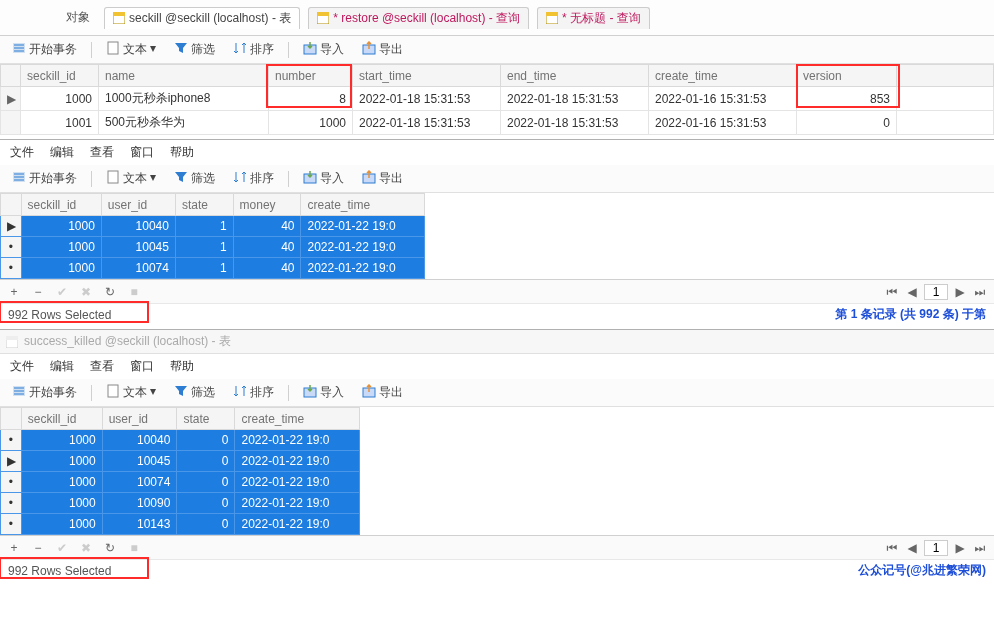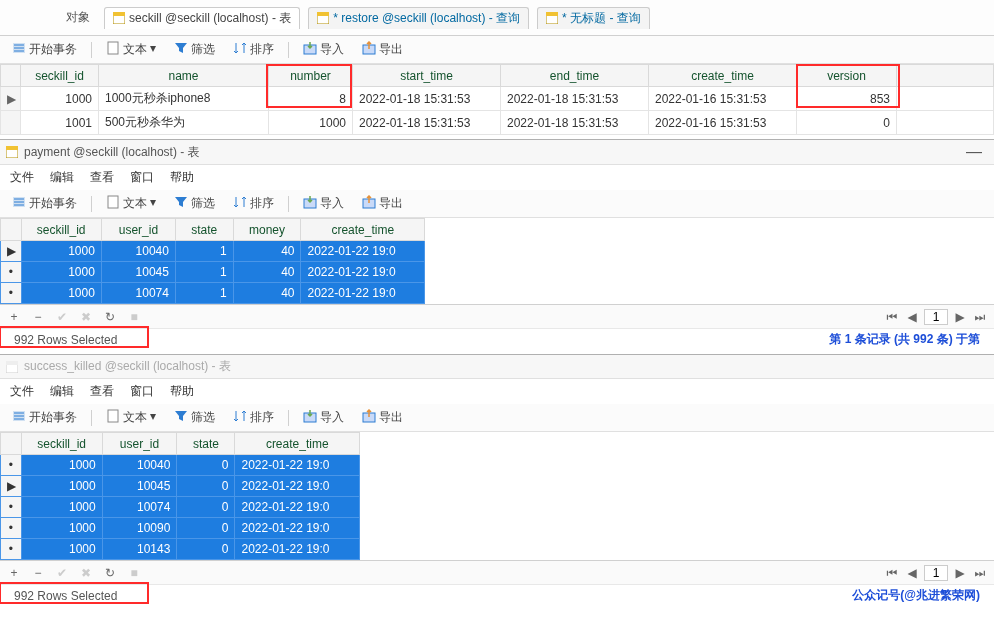--- a/index.html
+++ b/index.html
@@ -3,53 +3,53 @@
 <meta charset="utf-8">
 <style>
 * { box-sizing: border-box; margin: 0; padding: 0; font-family: "Microsoft YaHei", "Segoe UI", sans-serif; font-size: 12px; }
 body { background: #fff; width: 994px; height: 617px; overflow: hidden; position: relative; }
 
 .tabs { display: flex; align-items: center; height: 36px; background: #fdfdfd; border-bottom: 1px solid #d0d0d0; padding-left: 60px; gap: 8px; }
 .tabs .tab-lbl { color: #555; padding: 0 6px; }
 .tab { display: flex; align-items: center; gap: 4px; padding: 4px 8px; border: 1px solid #ccc; border-bottom: none; background: #fff; border-radius: 3px 3px 0 0; height: 22px; }
 .tab.inactive { background: #f4f4f4; color: #888; }
 .tab .tx { color: #444; }
-.tab.inactive .tx { color: #0369a1; }
+.tab.inactive .tx { color: #be185d; }
 .ticon { width: 12px; height: 12px; display: inline-block; }
 .ticon svg { width: 12px; height: 12px; }
 
 .toolbar { display: flex; align-items: center; height: 28px; padding: 0 8px; gap: 10px; background: #fbfbfb; border-bottom: 1px solid #e0e0e0; }
 .tbtn { display: flex; gap: 3px; color: #444; padding: 2px 4px; cursor: pointer; }
 .tbtn .ic { width: 14px; height: 14px; }
 .sep { width: 1px; height: 16px; background: #d0d0d0; }
 .blue { fill: #2d7dd2; }
 
 .grid { border-collapse: collapse; width: 100%; table-layout: fixed; }
-.grid th { background: #f5f5f5; border: 1px solid #d9d9d9; text-align: center; padding: 3px 6px; color: #14532d; font-weight: normal; height: 22px; position: relative; }
+.grid th { background: #f5f5f5; border: 1px solid #d9d9d9; text-align: left; padding: 3px 6px; color: #737373; font-weight: normal; height: 22px; position: relative; }
 .grid td { border: 1px solid #e4e4e4; padding: 3px 6px; color: #333; height: 20px; }
 .grid td.num { text-align: right; }
 .grid .rowmark { width: 18px; text-align: center; background: #f5f5f5; color: #666; }
 
 .grid.sel td { background: #1e7de0; color: #fff; border-color: #4a96e8; }
 .grid.sel .rowmark { background: #f5f5f5; color: #333; }
 .grid.sel2 td.num, .grid.sel td.num { text-align: right; }
 
 .redbox { position: absolute; border: 2px solid #ff2a2a; pointer-events: none; }
 
 .pane { border-top: 1px solid #b0b0b0; margin-top: 4px; }
 .pane-title { display: flex; align-items: center; gap: 6px; padding: 3px 6px; background: #f7f7f7; color: #555; border-bottom: 1px solid #e0e0e0; }
 .pane-title.gray { color: #aaa; }
 .menubar { display: flex; gap: 16px; padding: 4px 10px; color: #333; }
 
 .footer-bar { display: flex; align-items: center; height: 24px; border-top: 1px solid #d0d0d0; background: #fafafa; padding: 0 6px; gap: 8px; }
 .footer-bar .spacer { flex: 1; }
 .fbtn { width: 16px; height: 16px; display: flex; align-items: center; justify-content: center; color: #666; cursor: pointer; }
 .fbtn.disabled { color: #ccc; }
 
-.status { display: flex; align-items: center; height: 22px; padding: 0 14px; color: #555; border-top: 1px solid #e8e8e8; }
+.status { display: flex; align-items: center; height: 22px; padding: 0 8px; color: #555; border-top: 1px solid #e8e8e8; }
 .status .rt { margin-left: auto; color: #1d4ed8; font-weight: bold; }
 
 .navbtns { display: flex; align-items: center; gap: 4px; }
 .navbtns input { width: 24px; height: 16px; text-align: center; border: 1px solid #ccc; }
 
 .minbtn { margin-left: auto; font-size: 16px; color: #555; padding-right: 6px; }
 </style>
 </head>
 <body>
 
@@ -170,28 +170,20 @@
     <td class="num">0</td>
     <td></td>
   </tr>
 </tbody>
     </table>
 <div class="redbox" style="left:266px;top:0;width:86px;height:44px"></div>
 <div class="redbox" style="left:796px;top:0;width:104px;height:44px"></div>
 </div>
 
 <div class="pane">
-  <div class="pane-title">
-    <span class="ticon"><svg viewBox="0 0 12 12">
-          <rect x="0" y="0" width="12" height="12" fill="#fff" stroke="#b38f00"></rect>
-          <rect x="0" y="0" width="12" height="4" fill="#f1c232"></rect>
-        </svg></span>
-    <span>payment @seckill (localhost) - 表</span>
-    <span class="minbtn">—</span>
-  </div>
   <div class="menubar">
     <span>文件</span>
     <span>编辑</span>
     <span>查看</span>
     <span>窗口</span>
     <span>帮助</span>
   </div>
   <div class="toolbar">
     <div class="tbtn">
         <svg class="ic" viewBox="0 0 14 14">

